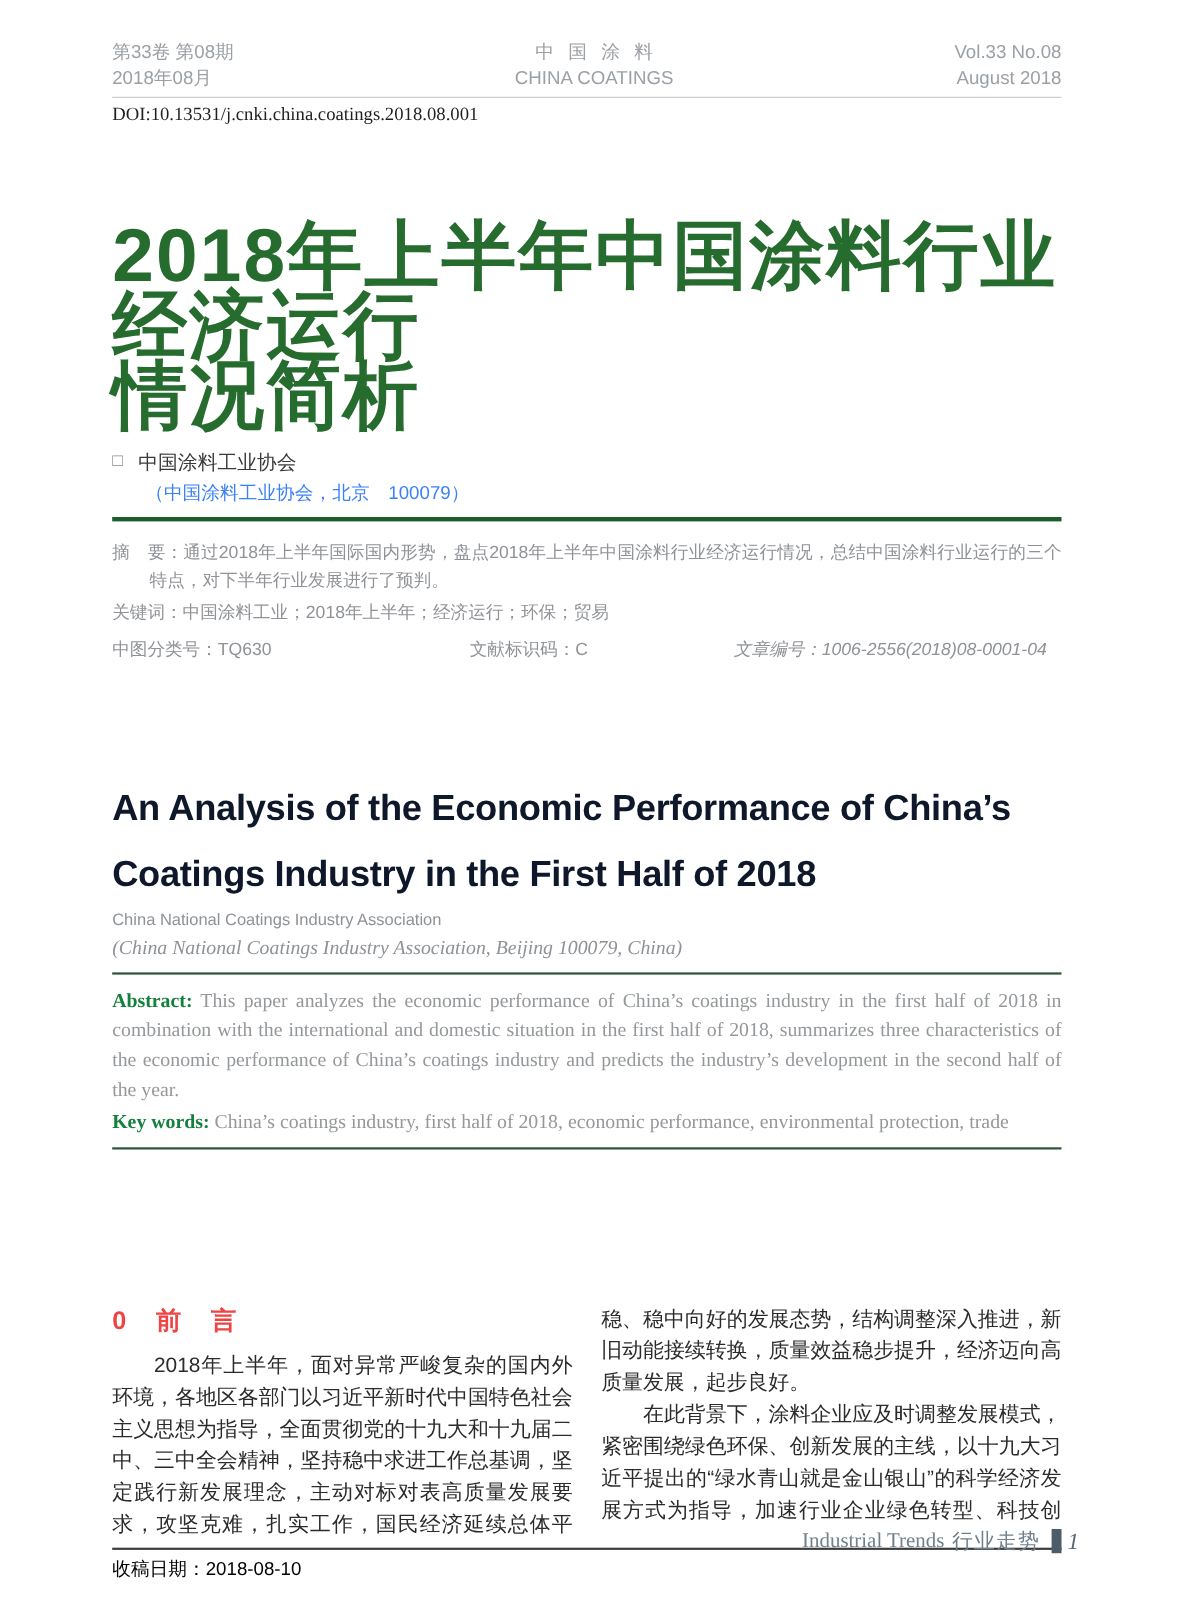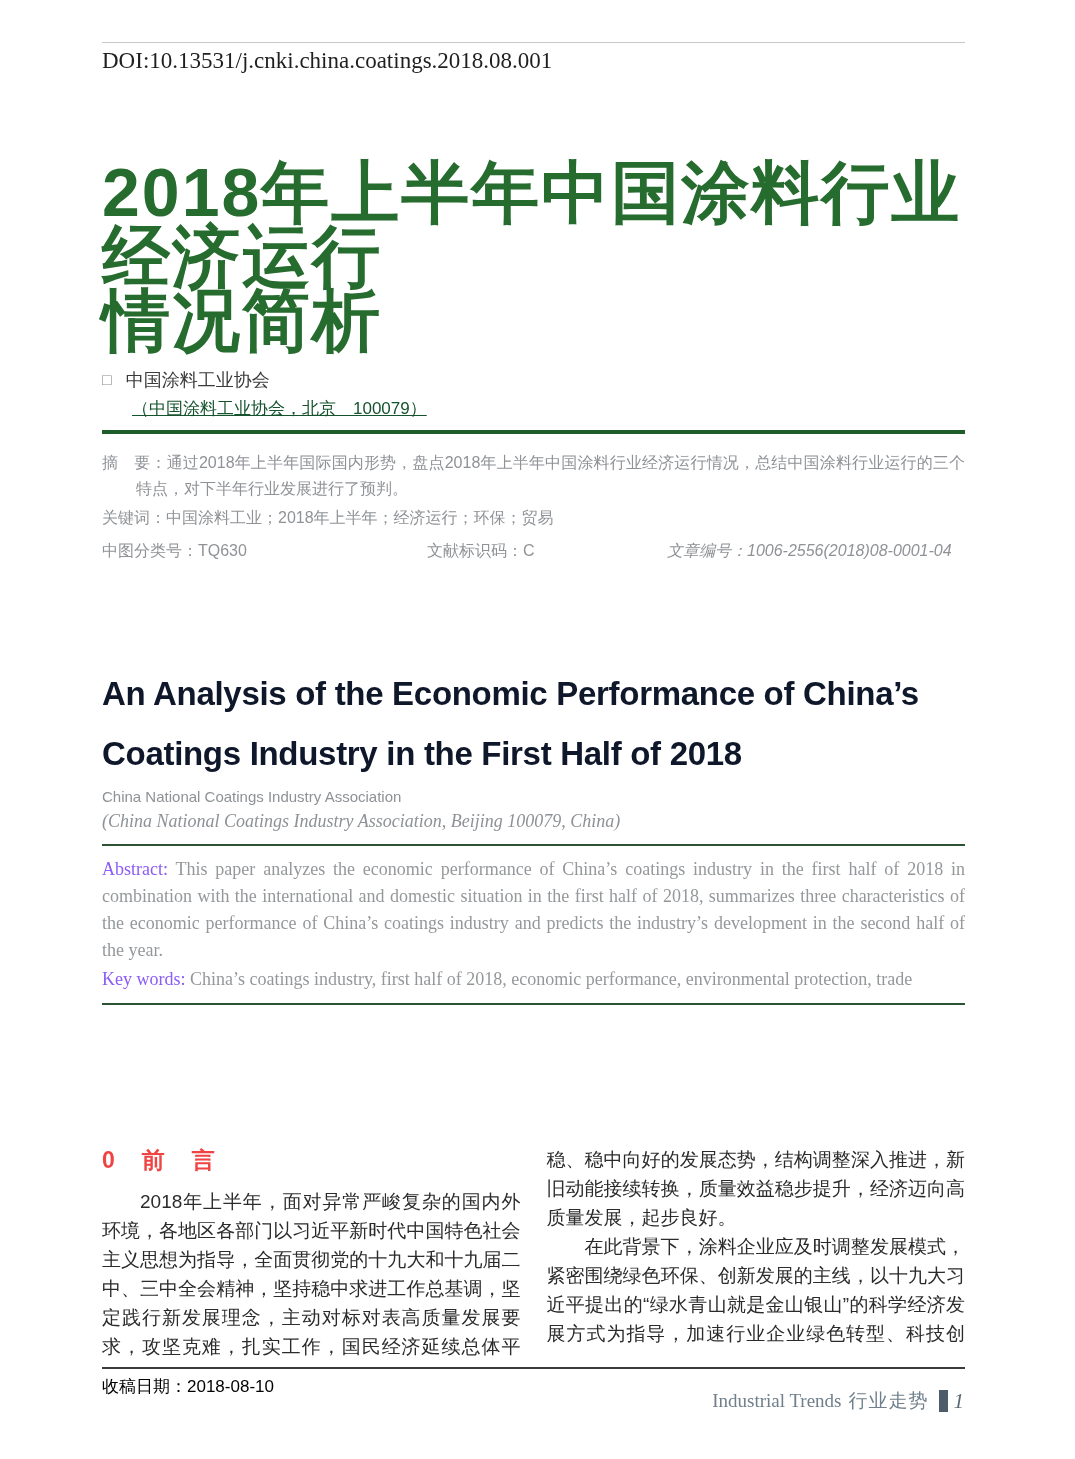--- a/index.html
+++ b/index.html
@@ -14,33 +14,33 @@
   }
   .page { padding: 36px 110px 0 102px; position: relative; }
 
   
   .journal-head { display: flex; justify-content: space-between; color: #9aa0a5; font-size: 17px; line-height: 23px; }
   .head-left { text-align: left; }
   .head-center { text-align: center; }
   .head-center .cn { letter-spacing: 13px; padding-left: 13px; display: block; }
   .head-right { text-align: right; }
   .head-rule { border: none; border-top: 1px solid #c6c8ca; margin: 6px 0 0 0; }
-  .doi { font-family: "Liberation Serif", "DejaVu Serif", serif; color: #1f1f1f; font-size: 23px; margin-top: 5px; }
+  .doi { font-family: "Liberation Serif", "DejaVu Serif", serif; color: #1f1f1f; font-size: 17px; margin-top: 5px; }
 
   
   .title-cn {
     margin: 86px 0 0 0;
     color: #266c2e;
     font-size: 68px; line-height: 64px; font-weight: bold;
     letter-spacing: 2px;
     white-space: pre-line;
   }
   .author-row { margin-top: 16px; font-size: 18px; color: #3a3a3a; display: flex; align-items: center; }
   .author-marker { color: #8a8f93; margin-right: 14px; font-size: 16px; }
-  .affil-cn { margin-top: 5px; padding-left: 30px; font-size: 17px; color: #14532d; text-decoration: underline; }
+  .affil-cn { margin-top: 5px; padding-left: 30px; font-size: 17px; color: #3b82f6; }
   .rule-thick { height: 4px; background: #1d5c2b; margin-top: 10px; }
 
   
   .meta-cn { color: #8f9296; font-size: 16px; line-height: 26px; margin-top: 16px; }
   .hang { padding-left: 34px; text-indent: -34px; text-align: justify; }
   .kw-line { margin-top: 3px; }
   .meta-row { display: flex; margin-top: 7px; }
   .meta-row .m1 { width: 325px; }
   .meta-row .m2 { width: 240px; }
   .meta-row .m3 { flex: 1; font-style: italic; }
@@ -56,55 +56,69 @@
   .author-en { color: #8e9296; font-size: 15px; margin-top: 4px; }
   .affil-en { color: #8e9296; font-family: Liberation Serif, serif; font-style: italic; font-size: 18px; margin-top: 6px; }
   .rule-en { height: 2px; background: #2c5434; margin-top: 12px; }
   .abstract-en, .keywords-en {
     font-family: "Liberation Serif", "DejaVu Serif", serif;
     font-size: 18px; line-height: 27px; color: #95989b;
     text-align: justify;
   }
   .abstract-en { margin-top: 10px; }
   .keywords-en { margin-top: 2px; }
-  .lbl-en { color: #8b5cf6; font-weight: normal; }
+  .lbl-en { color: #15803d; font-weight: bold; }
   .rule-en2 { height: 2px; background: #2c5434; margin-top: 10px; }
 
   
   .body-cols {
     margin-top: 140px;
     column-count: 2; column-gap: 26px; column-fill: auto;
     height: 216px; overflow: hidden;
     font-size: 19px; line-height: 29px; color: #2b2b2b;
     text-align: justify;
   }
   .sec-head { color: #ef4444; font-size: 23px; font-weight: bold; line-height: 30px; margin: 0 0 12px 0; letter-spacing: 2px; }
   .body-cols p { margin: 0; text-indent: 2em; }
 
   
   .footnote-rule { border: none; border-top: 2px solid #3c3c3c; margin: 6px 0 0 0; }
   .received { color: #000000; font-size: 17px; margin-top: 6px; }
 
   
   .page-footer {
-    position: absolute; top: 1388px; right: 111px;
+    position: absolute; top: 1388px; right: 94px;
     display: flex; align-items: center;
     color: #6f7f8b;
     font-family: "Liberation Serif", "DejaVu Serif", serif;
     font-size: 19px;
   }
   .page-footer .cn { margin-left: 7px; letter-spacing: 1px; }
   .footer-bar { width: 9px; height: 22px; background: #4c5c68; margin: 0 6px 0 10px; }
   .footer-page { font-style: italic; font-size: 21px; color: #5a6a74; }
 </style>
 </head>
 <body>
 
 <div class="page">
 
+  <div class="journal-head">
+    <div class="head-left">
+      <div>第33卷 第08期</div>
+      <div>2018年08月</div>
+    </div>
+    <div class="head-center">
+      <span class="cn">中国涂料</span>
+      <span>CHINA COATINGS</span>
+    </div>
+    <div class="head-right">
+      <div>Vol.33  No.08</div>
+      <div>August 2018</div>
+    </div>
+  </div>
   <hr class="head-rule">
   <div class="doi">DOI:10.13531/j.cnki.china.coatings.2018.08.001</div>
 
   <h1 class="title-cn">2018年上半年中国涂料行业经济运行
 情况简析</h1>
   <div class="author-row">
     <span class="author-marker">□</span>
     <span>中国涂料工业协会</span>
   </div>
   <div class="affil-cn">（中国涂料工业协会，北京　100079）</div>

